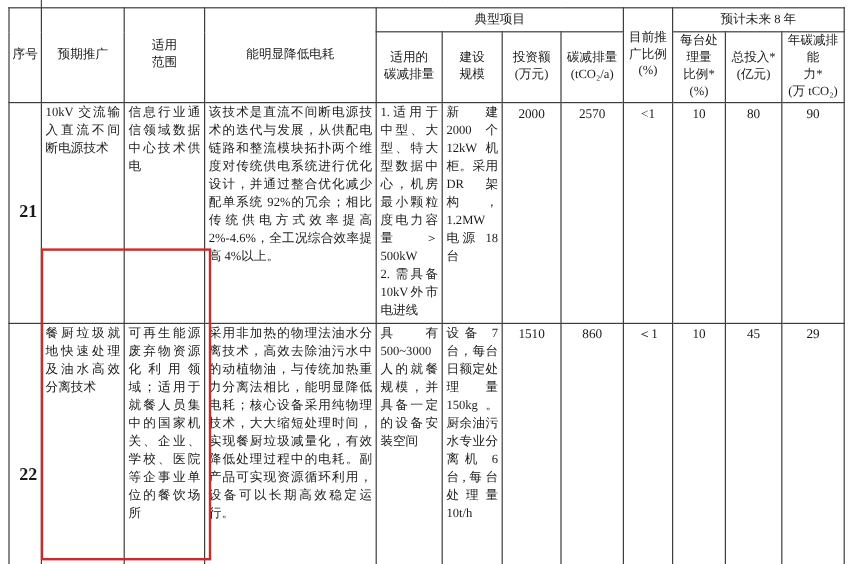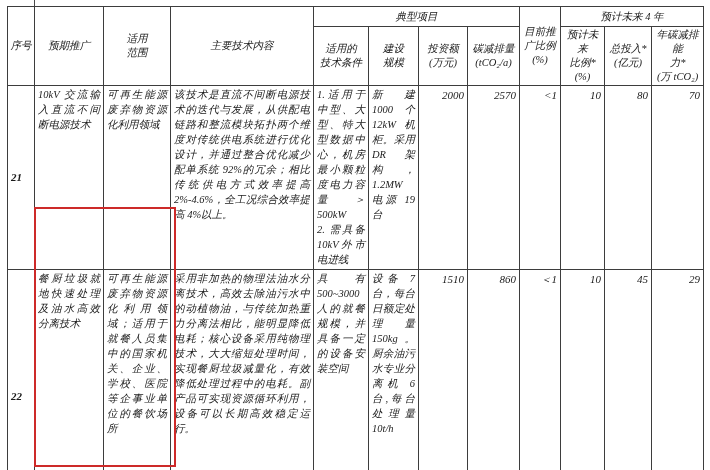--- a/index.html
+++ b/index.html
@@ -14,39 +14,38 @@
   table.doc{
     position:absolute;left:7px;top:6px;
     width:696px;
     border-collapse:collapse;
     table-layout:fixed;
   }
   .doc th,.doc td{
     border:1px solid #3d3d3d;
     white-space:pre-line;
     overflow:hidden;
-    font-style:italic;
   }
   .doc th{
     font-weight:normal;
     font-size:10.5px;
     line-height:14px;
     text-align:center;
     vertical-align:middle;
     padding:1px 2px;
   }
   .doc td{
     font-size:10.5px;
     line-height:15px;
     vertical-align:top;
     padding:1px 3px 2px 3px;
   }
   td.txt{text-align:justify;margin-top:12px;}
-  td.num{text-align:right;font-size:11px;padding-top:2px;}
-  td.serial{text-align:left;vertical-align:middle;font-weight:bold;font-size:11px;}
+  td.num{text-align:center;font-size:11px;padding-top:2px;}
+  td.serial{text-align:right;vertical-align:middle;font-weight:bold;font-size:15px;}
   tr.h-group{height:20px;}
   tr.h-sub{height:31px;}
   tr.r-21{height:150px;}
   tr.r-22{height:255px;}
   .red-box{
     position:absolute;
     left:34px;top:207px;
     width:138px;height:256px;
     border:2px solid #cd2a29;
     pointer-events:none;
@@ -79,60 +78,60 @@
       <col style="width:44px">
         <col style="width:47px">
         <col style="width:52px">
     </colgroup>
     <thead>
       <tr class="h-group">
         <th rowspan="2">序号</th>
         <th rowspan="2">预期推广</th>
         <th rowspan="2">适用
 范围</th>
-        <th rowspan="2">主要技术内容</th>
+        <th rowspan="2">能明显降低电耗</th>
         <th colspan="4">典型项目</th>
         <th rowspan="2">目前推
 广比例
 (%)</th>
-        <th colspan="3">预计未来 4 年</th>
+        <th colspan="3">预计未来 8 年</th>
       </tr>
       <tr class="h-sub">
         <th>适用的
-技术条件</th>
+碳减排量</th>
         <th>建设
 规模</th>
         <th>投资额
 (万元)</th>
         <th>碳减排量
 (tCO₂/a)</th>
-        <th>预计未来
+        <th>每台处理量
 比例*(%)</th>
         <th>总投入*
 (亿元)</th>
         <th>年碳减排能
 力*
 (万 tCO₂)</th>
       </tr>
     </thead>
     <tbody>
       <tr class="r-21">
         <td class="serial">21</td>
         <td class="txt">10kV 交流输入直流不间断电源技术</td>
-        <td class="txt">可再生能源废弃物资源化利用领域</td>
+        <td class="txt">信息行业通信领域数据中心技术供电</td>
         <td class="txt">该技术是直流不间断电源技术的迭代与发展，从供配电链路和整流模块拓扑两个维度对传统供电系统进行优化设计，并通过整合优化减少配单系统 92%的冗余；相比传统供电方式效率提高 2%-4.6%，全工况综合效率提高 4%以上。</td>
         <td class="txt">1.适用于中型、大型、特大型数据中心，机房最小颗粒度电力容量＞500kW
 2. 需具备10kV外市电进线</td>
-        <td class="txt">新建 1000 个 12kW 机柜。采用 DR 架构，1.2MW 电源 19 台</td>
+        <td class="txt">新建 2000 个 12kW 机柜。采用 DR 架构，1.2MW 电源 18 台</td>
         <td class="num">2000</td>
         <td class="num">2570</td>
         <td class="num">&lt;1</td>
         <td class="num">10</td>
         <td class="num">80</td>
-        <td class="num">70</td>
+        <td class="num">90</td>
       </tr>
       <tr class="r-22">
         <td class="serial">22</td>
         <td class="txt">餐厨垃圾就地快速处理及油水高效分离技术</td>
         <td class="txt">可再生能源废弃物资源化利用领域；适用于就餐人员集中的国家机关、企业、学校、医院等企事业单位的餐饮场所</td>
         <td class="txt">采用非加热的物理法油水分离技术，高效去除油污水中的动植物油，与传统加热重力分离法相比，能明显降低电耗；核心设备采用纯物理技术，大大缩短处理时间，实现餐厨垃圾减量化，有效降低处理过程中的电耗。副产品可实现资源循环利用，设备可以长期高效稳定运行。</td>
         <td class="txt">具有 500~3000 人的就餐规模，并具备一定的设备安装空间</td>
         <td class="txt">设备 7 台，每台日额定处理量 150kg。厨余油污水专业分离机 6 台,每台处理量 10t/h</td>
         <td class="num">1510</td>
         <td class="num">860</td>

